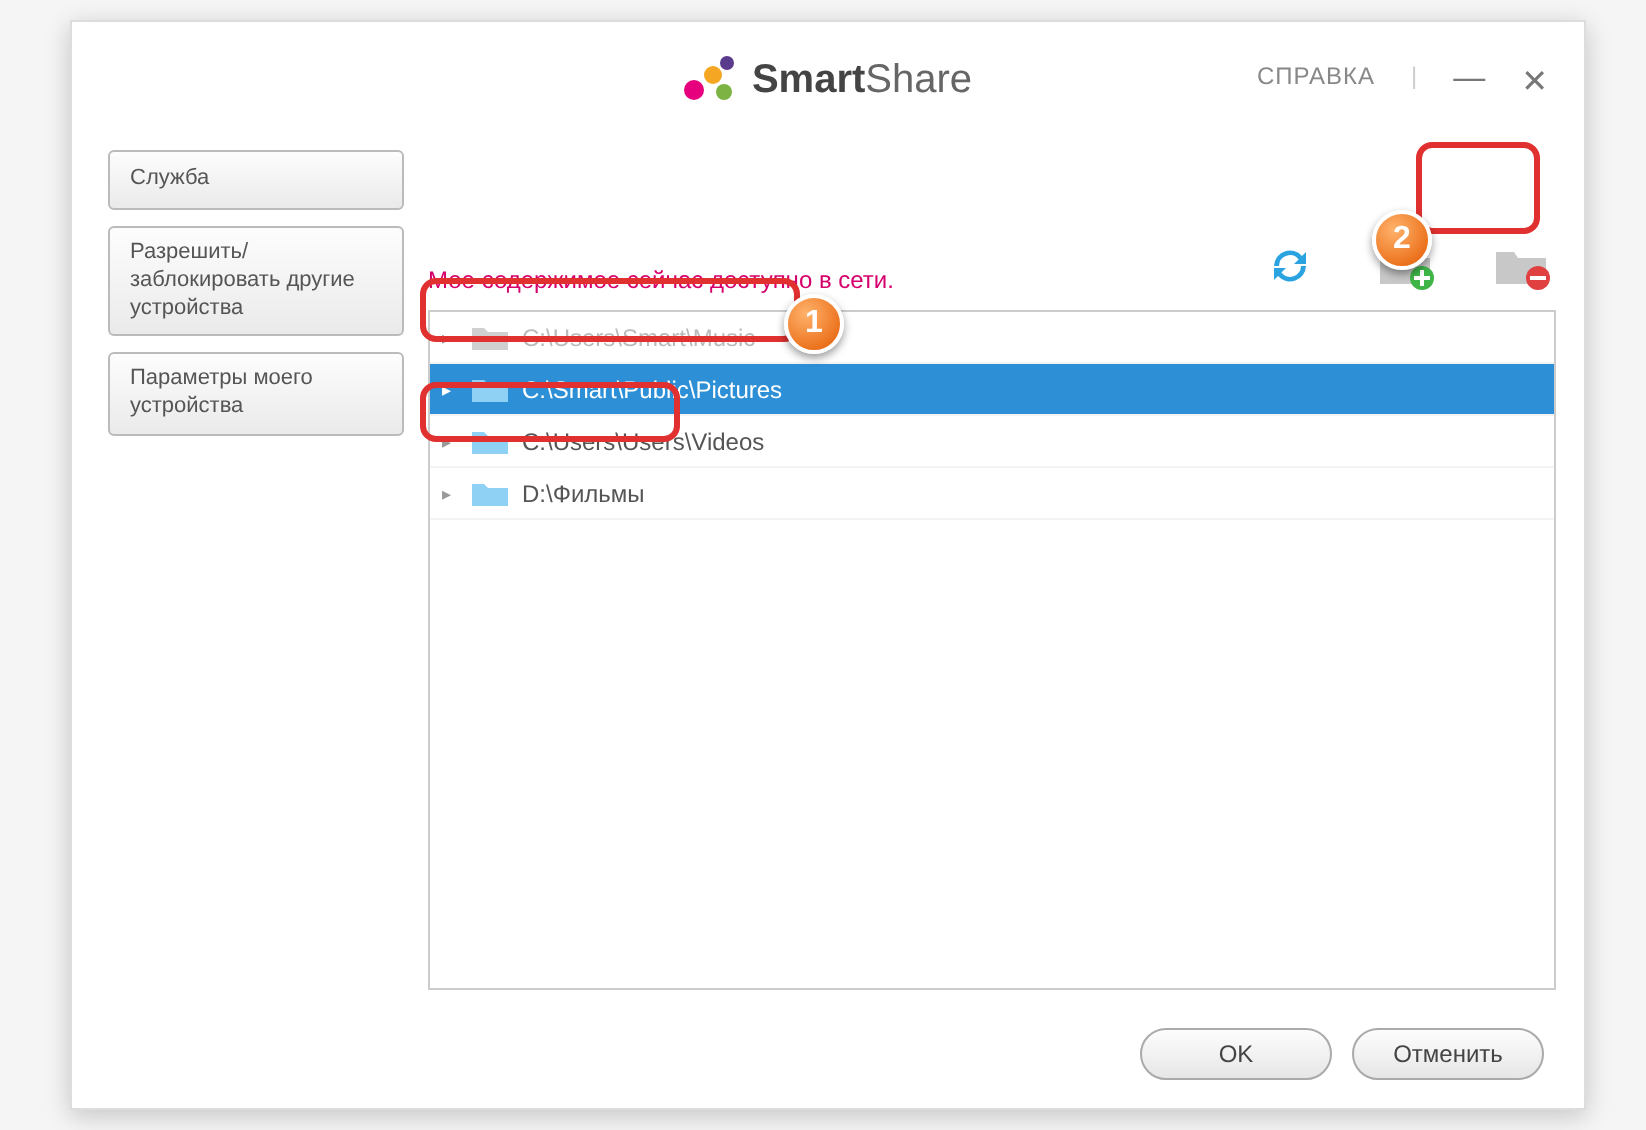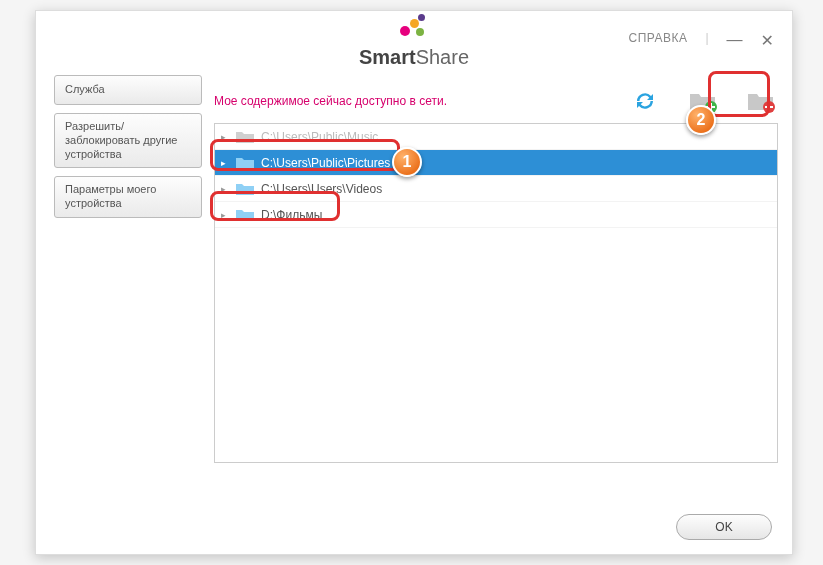--- a/index.html
+++ b/index.html
@@ -18,21 +18,21 @@
     border: 1px solid #ddd;
     box-shadow: 0 3px 12px rgba(0,0,0,0.2);
   }
   .titlebar {
     height: 58px;
     display: flex;
     align-items: center;
     justify-content: center;
     position: relative;
   }
-  .brand { display: flex; align-items: center; gap: 6px; font-size: 20px; color: #666; flex-direction: column; }
+  .brand { display: flex; align-items: center; gap: 6px; font-size: 20px; color: #666; }
   .brand b { font-weight: 600; color: #444; }
   .logo { width: 28px; height: 28px; position: relative; }
   .logo span { position: absolute; border-radius: 50%; }
   .d1 { width: 10px; height: 10px; background: #e6007e; left: 0; top: 14px; }
   .d2 { width: 9px; height: 9px; background: #f5a623; left: 10px; top: 7px; }
   .d3 { width: 8px; height: 8px; background: #7cb342; left: 16px; top: 16px; }
   .d4 { width: 7px; height: 7px; background: #5b3b8c; left: 18px; top: 2px; }
   .winbtns { position: absolute; right: 18px; top: 20px; display: flex; gap: 18px; align-items: flex-start; color: #888; font-size: 12px; }
   .help { letter-spacing: 0.5px; }
   .sep { color: #ccc; }
@@ -51,21 +51,21 @@
     cursor: pointer;
     line-height: 1.25;
     display: flex; align-items: center;
   }
   .tab.active {
     background: linear-gradient(#333, #111);
     color: #eee;
     border-color: #111;
   }
   .main { flex: 1; padding-top: 18px; position: relative; }
-  .status-row { display: flex; align-items: center; margin-bottom: 8px; }
+  .status-row { display: flex; align-items: flex-end; margin-bottom: 8px; margin-top: 32px; }
   .status { color: #d6006c; font-size: 12px; flex: 1; }
   .icon-btn { width: 34px; height: 28px; display: flex; align-items: center; justify-content: center; margin-left: 24px; cursor: pointer; }
   .folder-list {
     border: 1px solid #ccc;
     height: 340px;
     background: #fff;
     overflow: auto;
   }
   .row {
     display: flex; align-items: center;
@@ -161,28 +161,28 @@
           </svg>
         </div>
       </div>
 
       <div class="folder-list">
         <div class="row" style="color:#bbb">
           <span class="expand">▸</span>
           <svg class="folder-icon" viewBox="0 0 20 14">
               <path d="M1 2h6l2 2h10v9H1z" fill="#d0d0d0"></path>
             </svg>
-          <span>C:\Users\Public\Music</span>
+          <span>C:\Users\Smart\Music</span>
         </div>
         <div class="row selected">
           <span class="expand" style="color:#fff">▸</span>
           <svg class="folder-icon" viewBox="0 0 20 14">
               <path d="M1 2h6l2 2h10v9H1z" fill="#8fd0f5"></path>
             </svg>
-          <span>C:\Users\Public\Pictures</span>
+          <span>C:\Smart\Public\Pictures</span>
         </div>
         <div class="row">
           <span class="expand">▸</span>
           <svg class="folder-icon" viewBox="0 0 20 14">
               <path d="M1 2h6l2 2h10v9H1z" fill="#8fd0f5"></path>
             </svg>
           <span>C:\Users\Users\Videos</span>
         </div>
         <div class="row">
           <span class="expand">▸</span>
@@ -197,14 +197,15 @@
       <div class="hl" style="left:-4px; top:122px; width:130px; height:30px;"></div>
       <div class="badge" style="left:178px; top:78px;">1</div>
 
       <div class="hl" style="left:494px; top:2px; width:62px; height:46px;"></div>
       <div class="badge" style="left:472px; top:36px;">2</div>
     </div>
   </div>
 
   <div class="footer">
     <button class="btn">OK</button>
+    <button class="btn">Отменить</button>
   </div>
 </div>
 
 </body></html>

